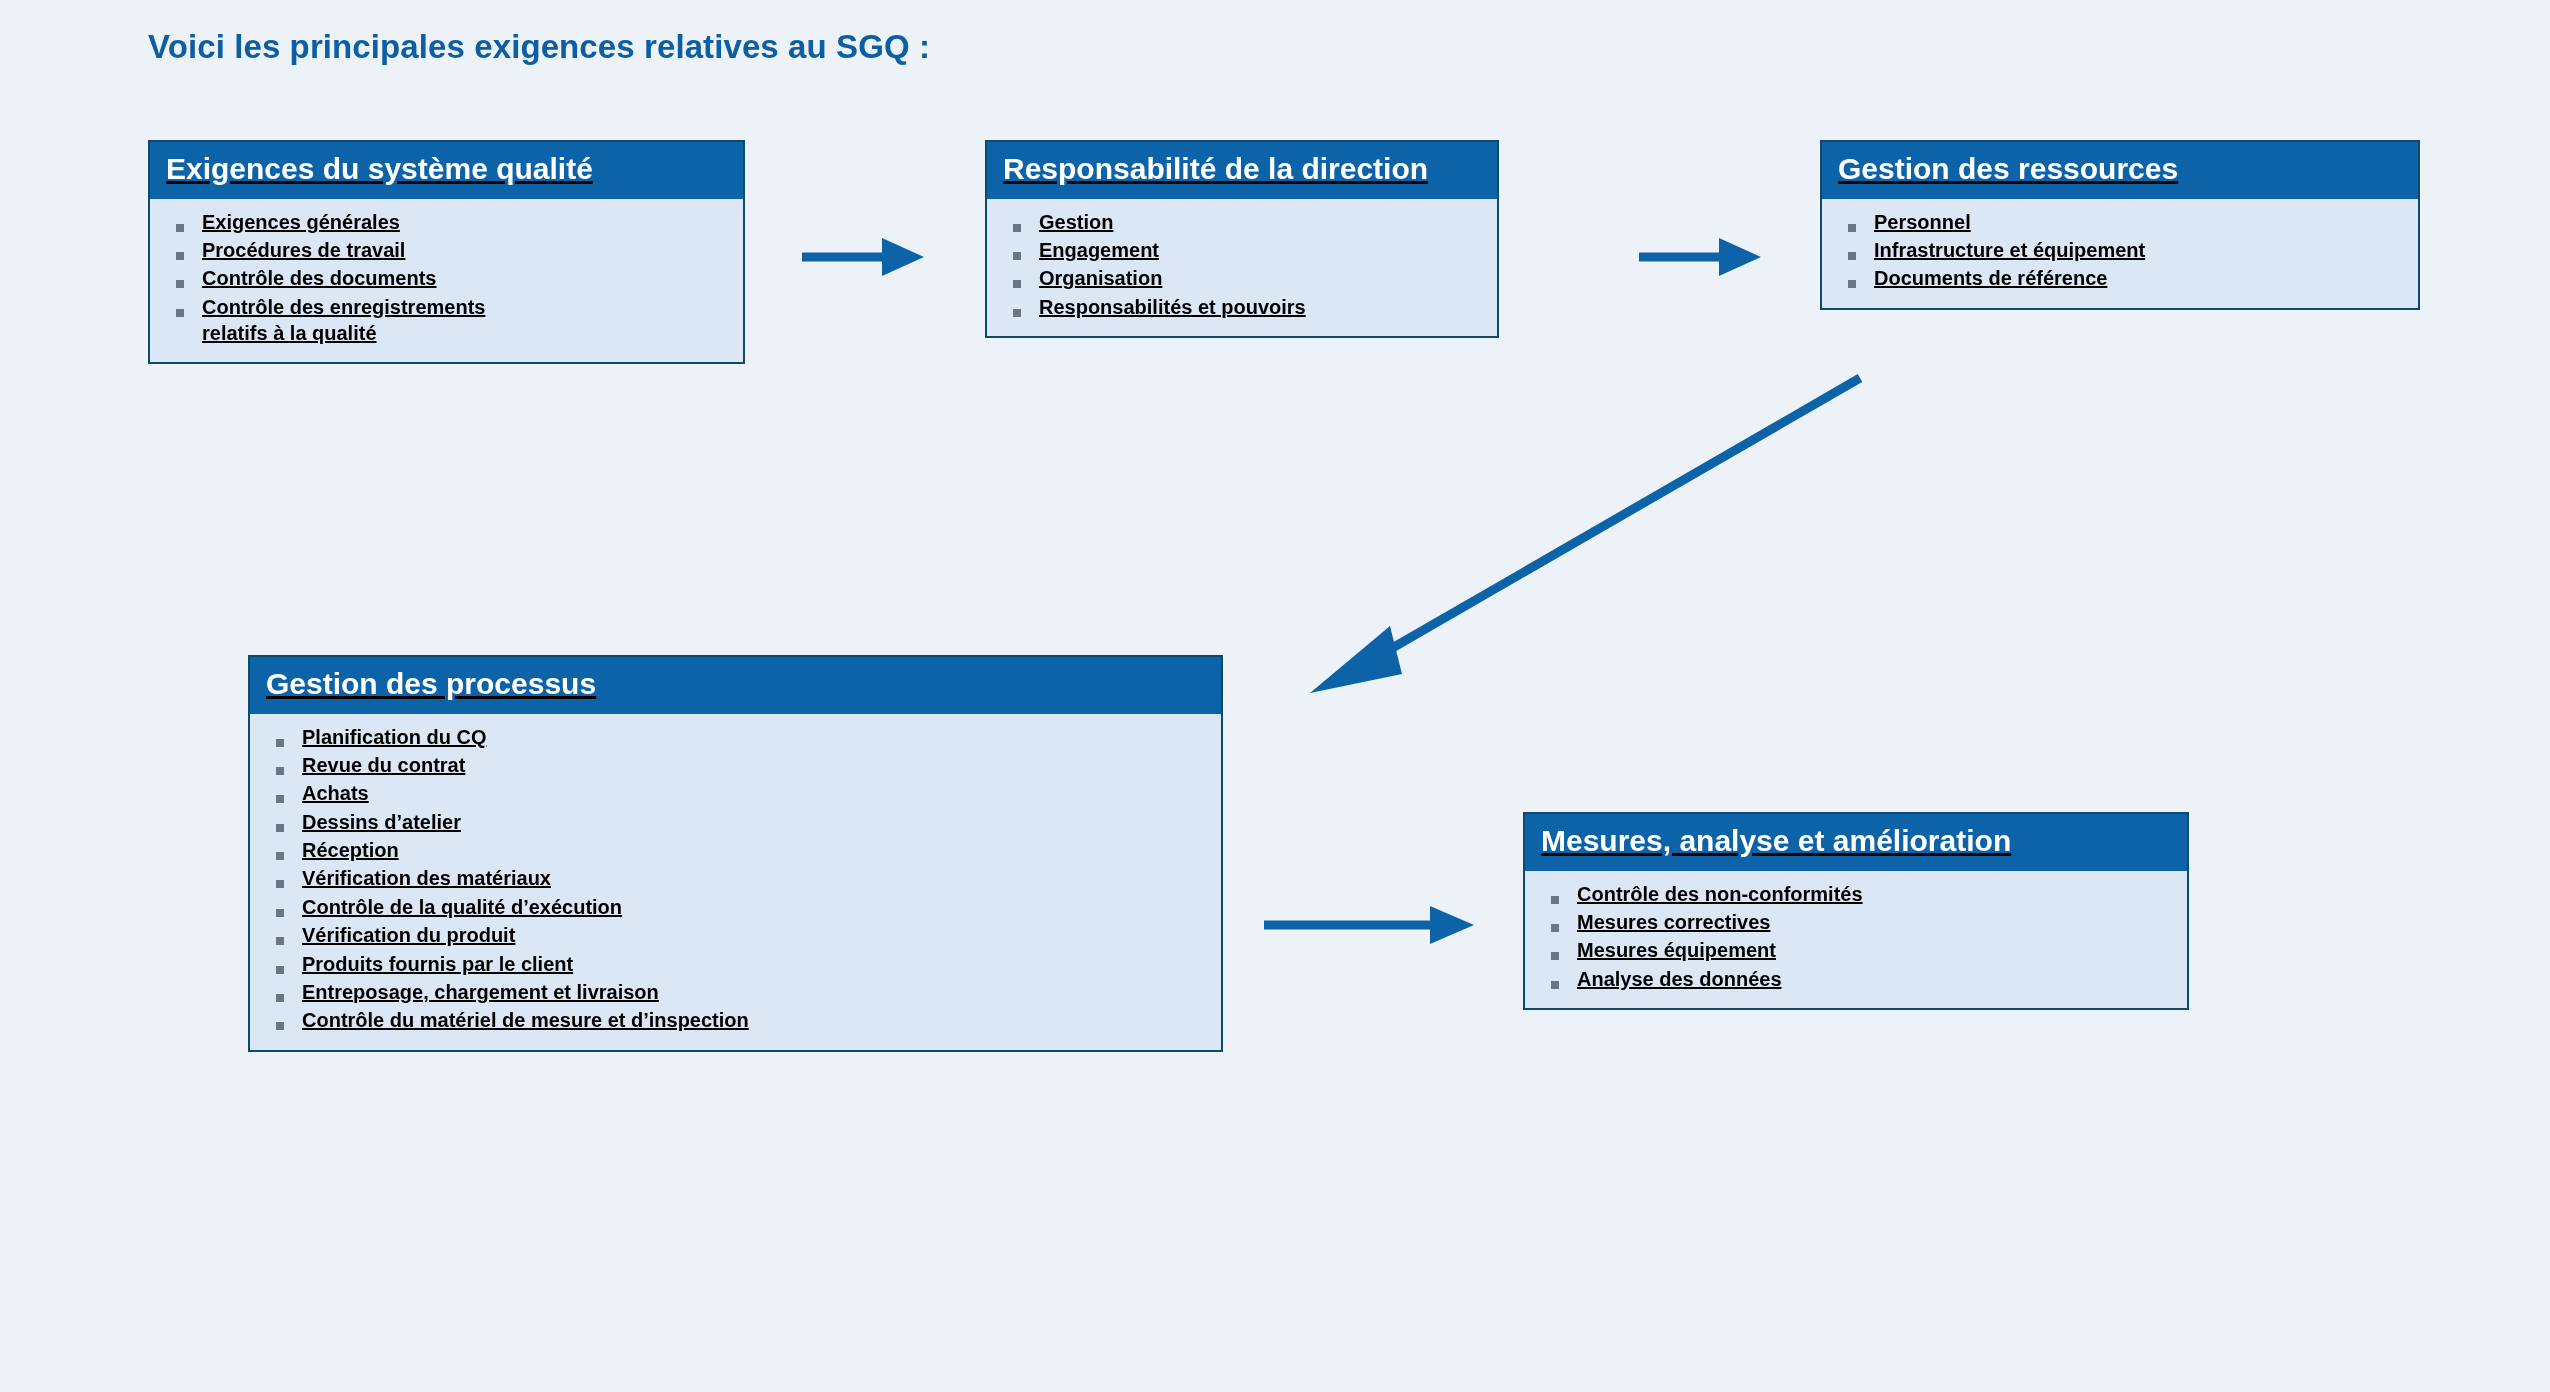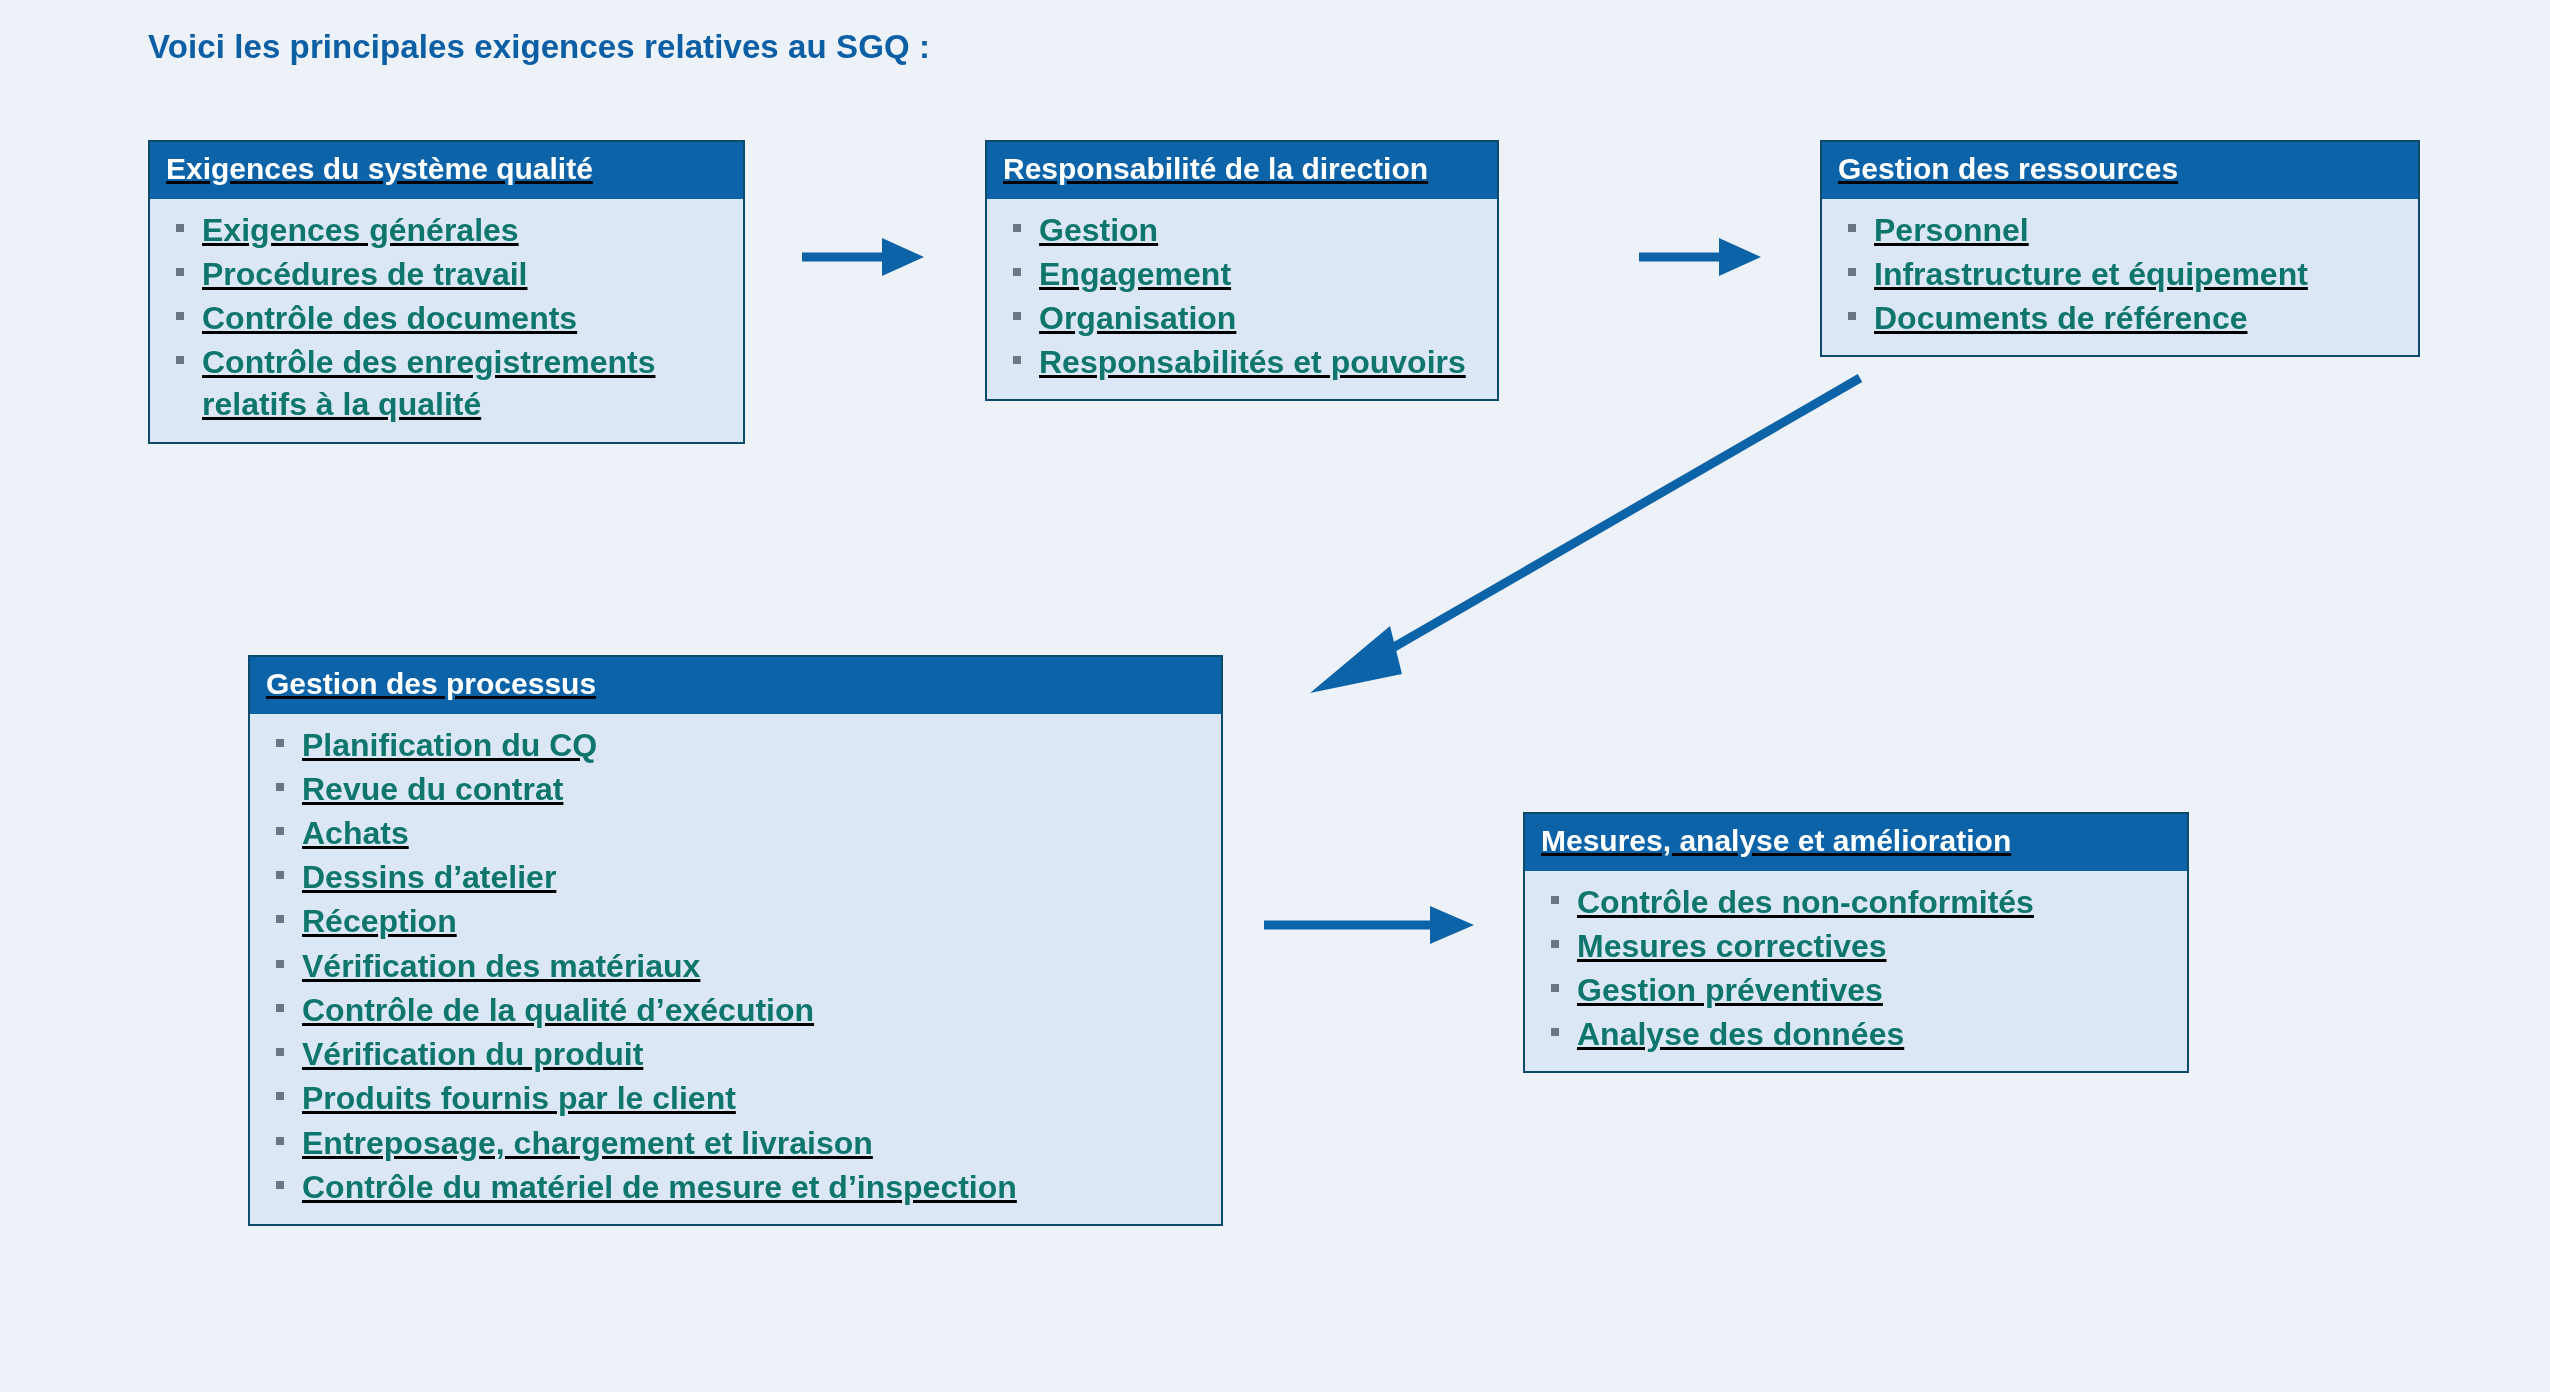--- a/index.html
+++ b/index.html
@@ -46,23 +46,23 @@
   .box-body {
     padding: 10px 14px 14px 22px;
     box-sizing: border-box;
   }
   .box-body ul {
     margin: 0;
     padding: 0;
     list-style: none;
   }
   .box-body li {
-    font-size: 32px;
+    font-size: 20px;
     font-weight: bold;
-    color: #0f766e;
+    color: #000000;
     line-height: 1.32;
     position: relative;
     padding-left: 30px;
     margin-bottom: 2px;
     white-space: pre-line;
   }
   .box-body li:before {
     content: "";
     position: absolute;
     left: 4px;
@@ -146,21 +146,21 @@
     </ul>
   </div>
 </div>
 
 <div class="box" id="box-measures">
   <div class="box-header">Mesures, analyse et amélioration</div>
   <div class="box-body">
     <ul>
       <li>Contrôle des non-conformités</li>
       <li>Mesures correctives</li>
-      <li>Gestion préventives</li>
+      <li>Mesures équipement</li>
       <li>Analyse des données</li>
     </ul>
   </div>
 </div>
 
 <svg class="arrow" id="arrow-1" width="130" height="50" viewBox="0 0 130 50">
   <line x1="2" y1="25" x2="88" y2="25" stroke="#0d63a8" stroke-width="9"></line>
   <polygon points="82,6 124,25 82,44" fill="#0d63a8"></polygon>
 </svg>
 

